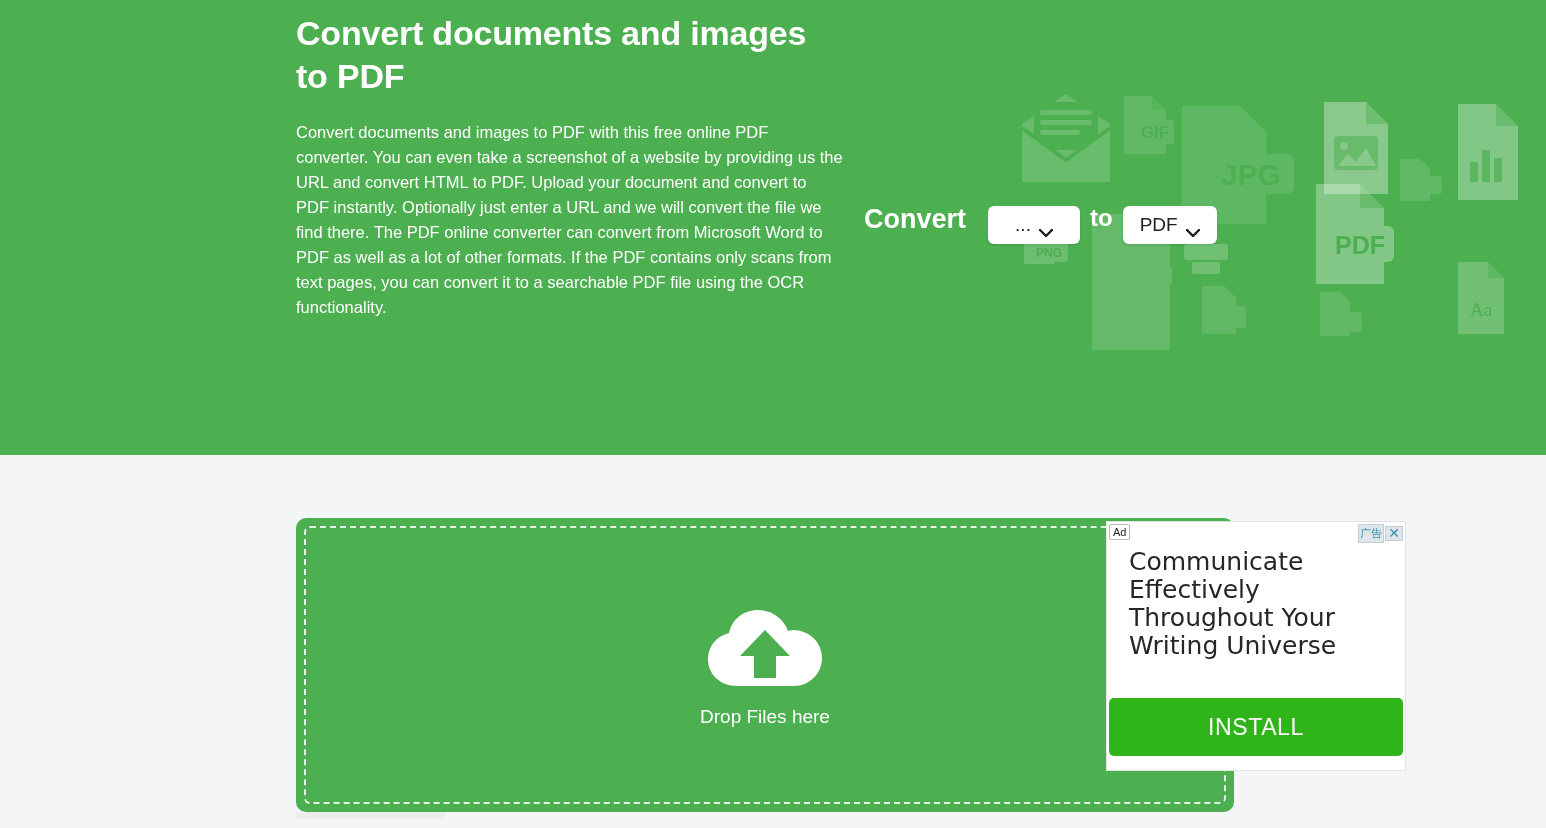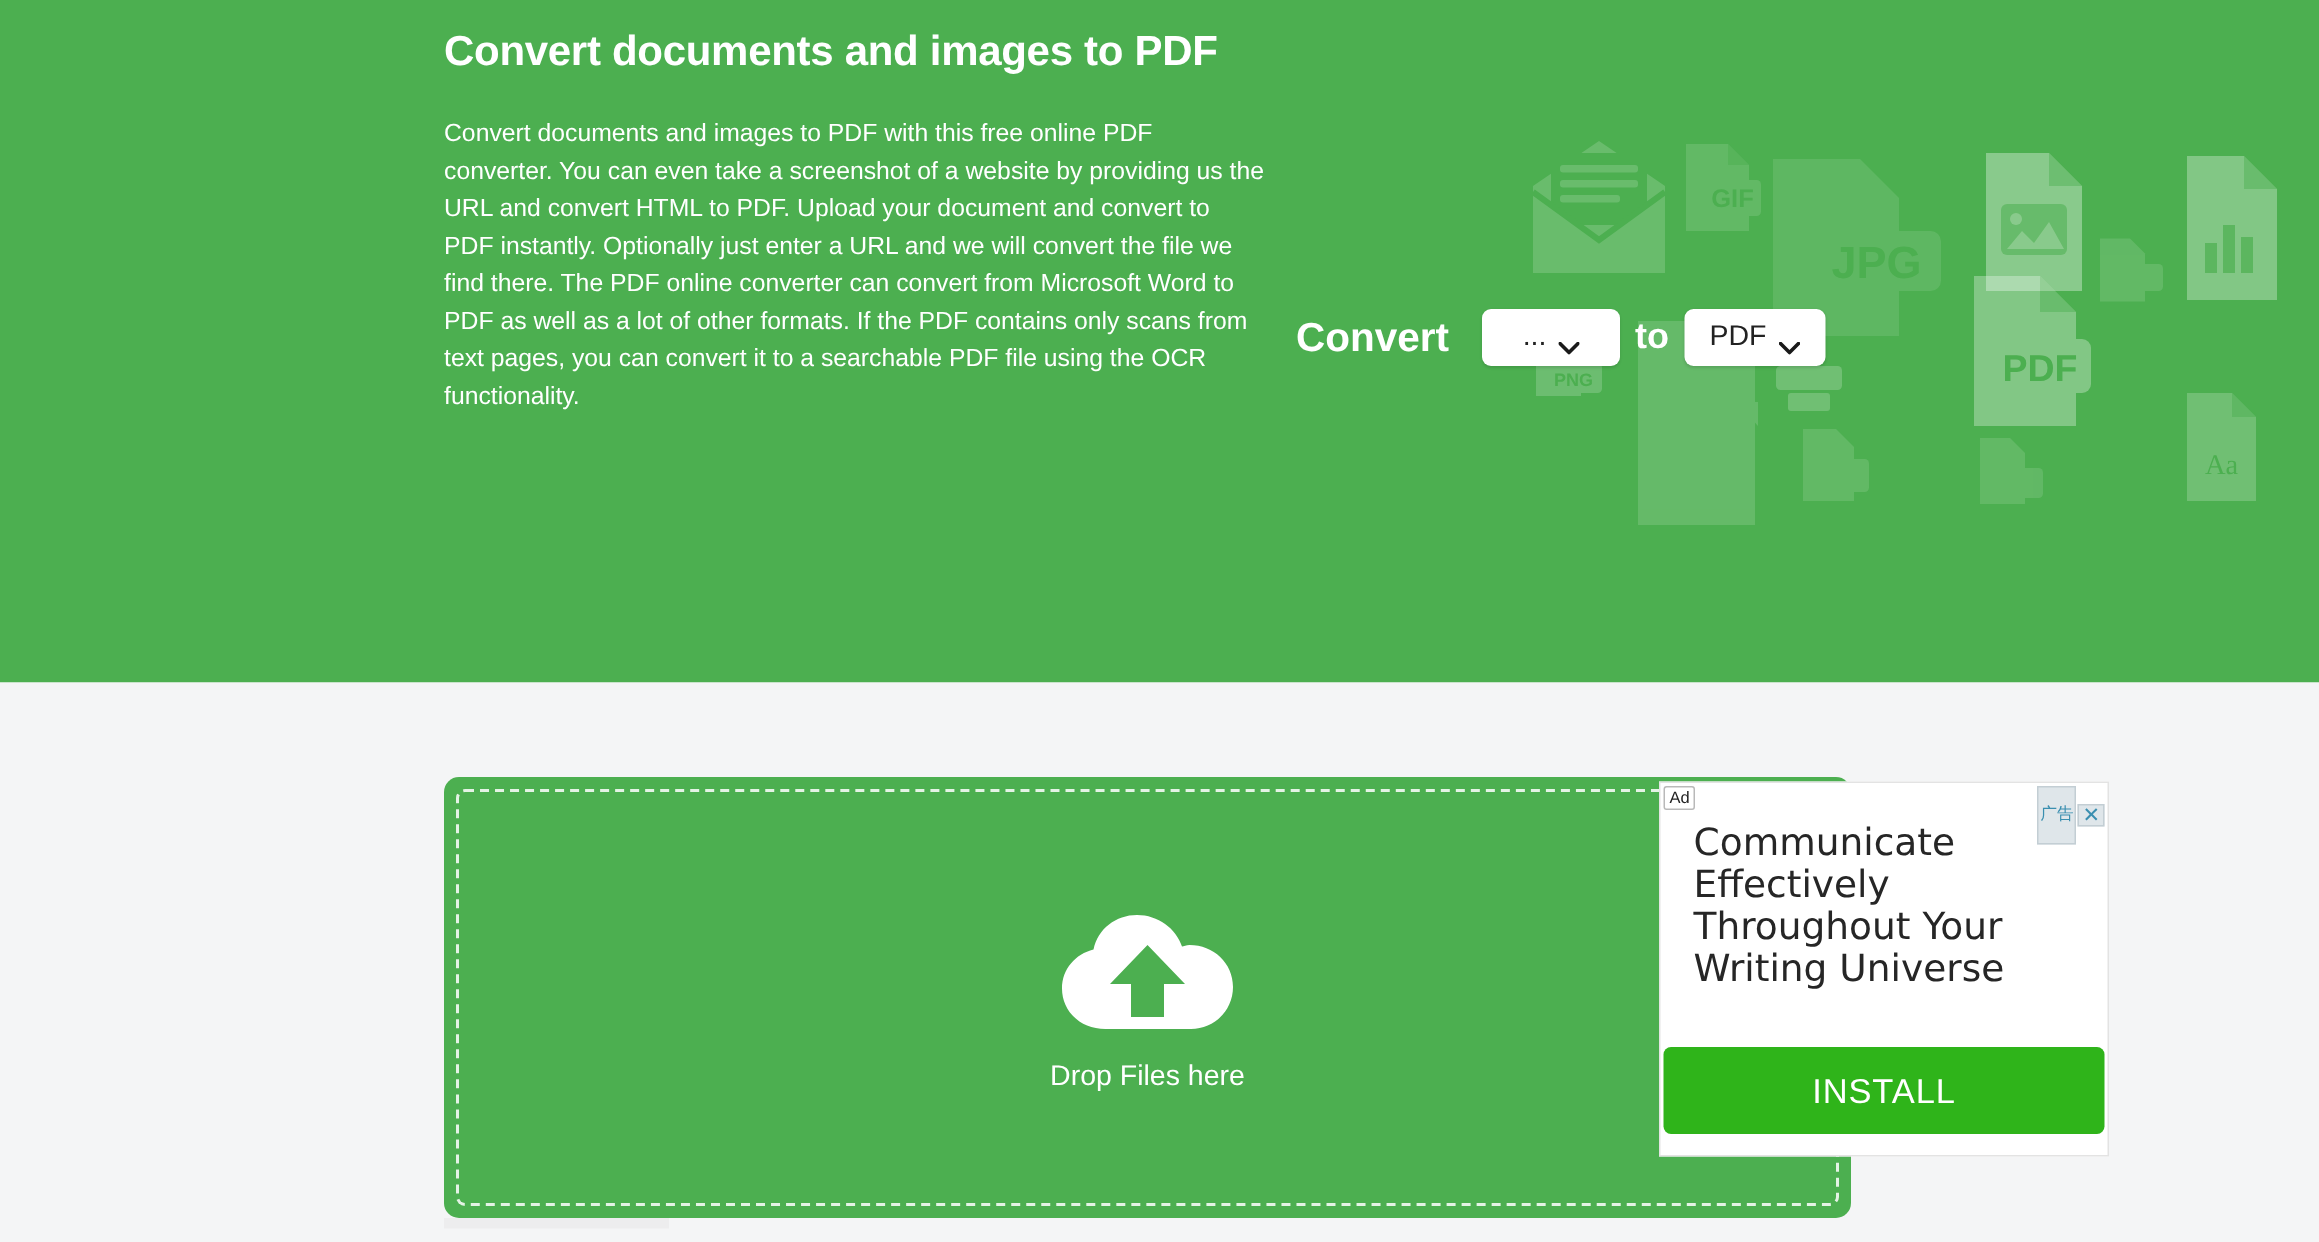--- a/index.html
+++ b/index.html
@@ -25,21 +25,21 @@
     height: 455px;
   }
   .hero-text {
     position: absolute;
     left: 296px;
     top: 12px;
     width: 548px;
   }
   .hero-title {
     color: #ffffff;
-    font-size: 28px;
+    font-size: 34px;
     font-weight: bold;
     line-height: 43px;
     margin: 0 0 22px 0;
     letter-spacing: -0.2px;
   }
   .hero-p {
     color: #ffffff;
     font-size: 16.5px;
     line-height: 25px;
     margin: 0 0 26px 0;
@@ -65,21 +65,20 @@
     pointer-events: none;
   }
   .deco svg { display: block; }
 
   
   .convert-row {
     position: absolute;
     left: 864px;
     top: 206px;
     display: flex;
-    align-items: center;
     gap: 0px;
   }
   .convert-label {
     color: #ffffff;
     font-size: 27px;
     font-weight: bold;
     line-height: 1;
   }
   .to-label {
     color: #ffffff;
@@ -194,21 +193,21 @@
     display: flex;
     align-items: center;
     gap: 1px;
   }
   .ad-cn {
     font-size: 11px;
     color: #3a8fb0;
     background: #dfe6ea;
     border: 1px solid #c3ced4;
     line-height: 13px;
-    padding: 12px 1px;
+    padding: 2px 1px;
     cursor: pointer;
   }
   .ad-x {
     font-size: 14px;
     color: #3a8fb0;
     background: #dfe6ea;
     border: 1px solid #c3ced4;
     line-height: 13px;
     padding: 0 2px;
     cursor: pointer;

